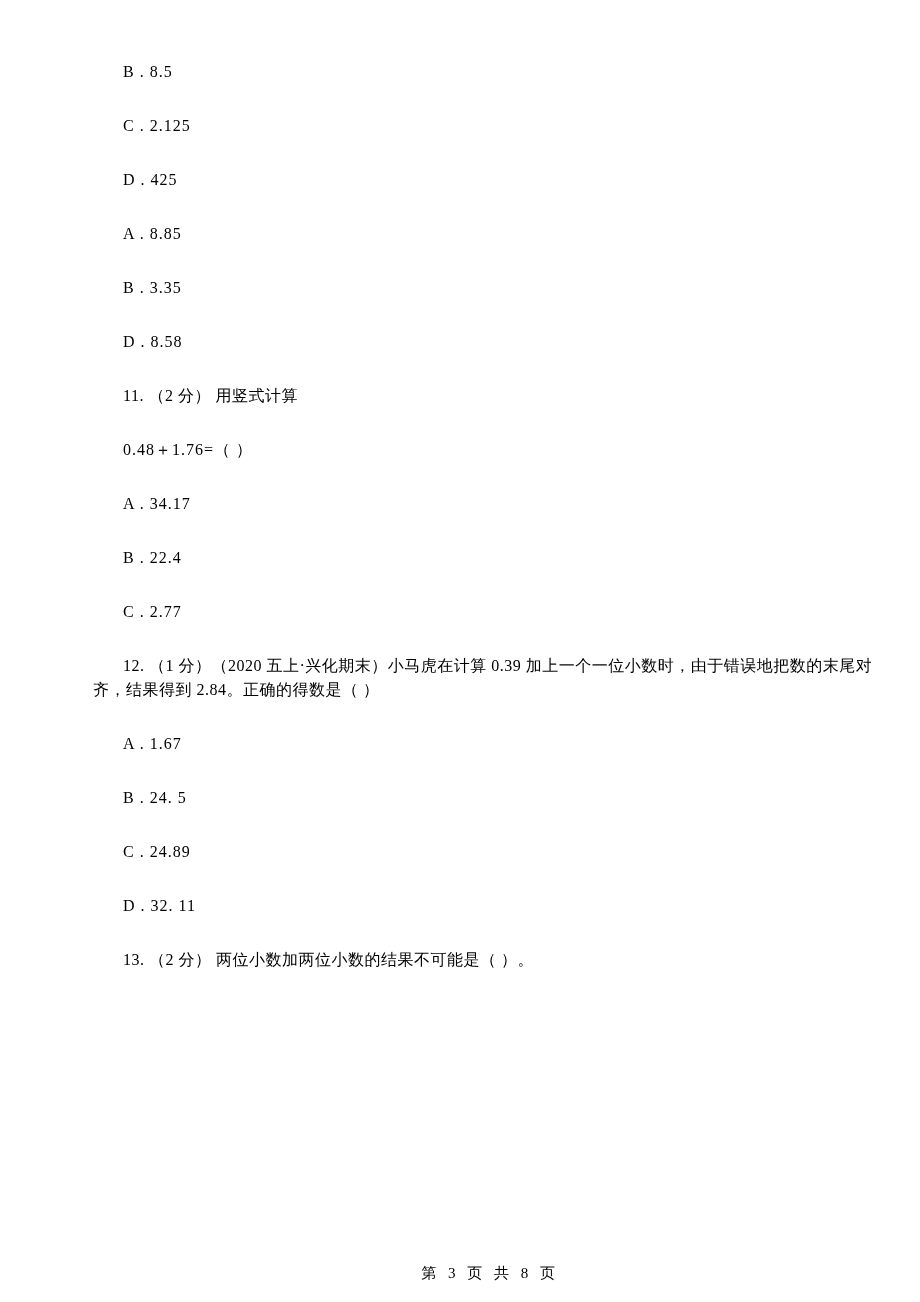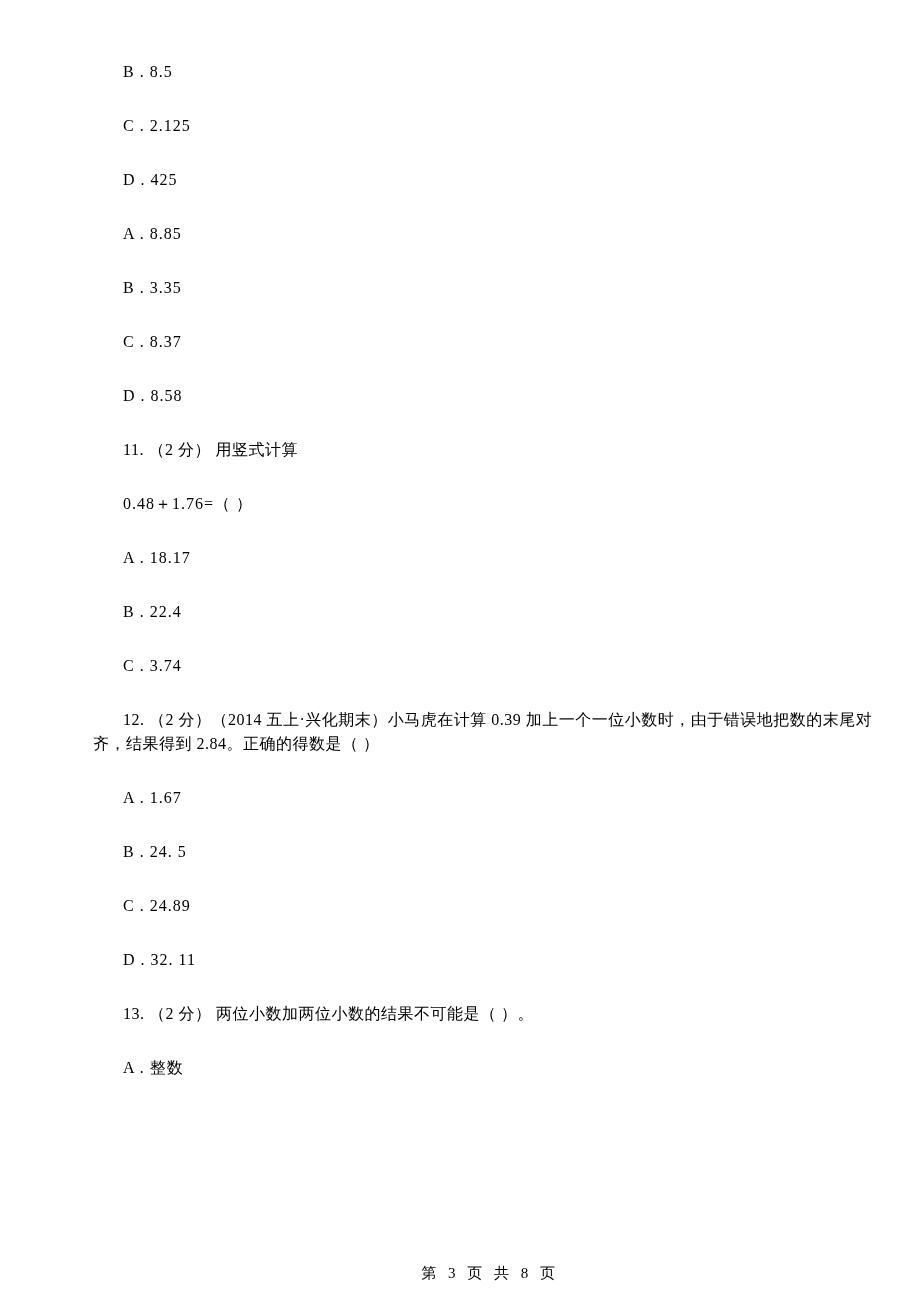--- a/index.html
+++ b/index.html
@@ -48,32 +48,30 @@
 <body>
 
 <div class="page">
 
   <div class="option">B . 8.5</div>
   <div class="option">C . 2.125</div>
   <div class="option">D . 425</div>
 
   <div class="option">A . 8.85</div>
   <div class="option">B . 3.35</div>
-  <div class="option">C . 8.37</div>
   <div class="option">D . 8.58</div>
 
   <div class="question">11. （2 分） 用竖式计算</div>
   <div class="option">0.48＋1.76=（    ）</div>
-  <div class="option">A . 18.17</div>
+  <div class="option">A . 34.17</div>
   <div class="option">B . 22.4</div>
-  <div class="option">C . 3.74</div>
+  <div class="option">C . 2.77</div>
 
-  <div class="question wrap">12. （2 分）（2014 五上·兴化期末）小马虎在计算 0.39 加上一个一位小数时，由于错误地把数的末尾对齐，结果得到 2.84。正确的得数是（    ）</div>
+  <div class="question wrap">12. （1 分）（2020 五上·兴化期末）小马虎在计算 0.39 加上一个一位小数时，由于错误地把数的末尾对齐，结果得到 2.84。正确的得数是（    ）</div>
   <div class="option">A . 1.67</div>
   <div class="option">B . 24. 5</div>
   <div class="option">C . 24.89</div>
   <div class="option">D . 32. 11</div>
 
   <div class="question">13. （2 分） 两位小数加两位小数的结果不可能是（    ）。</div>
-  <div class="option">A . 整数</div>
 
   <div class="footer">第 3 页 共 8 页</div>
 </div>
 
 </body></html>

